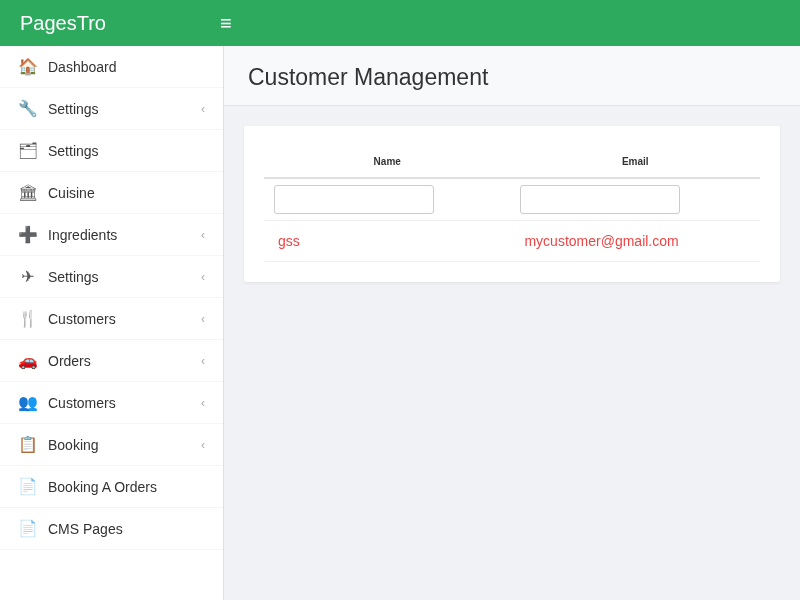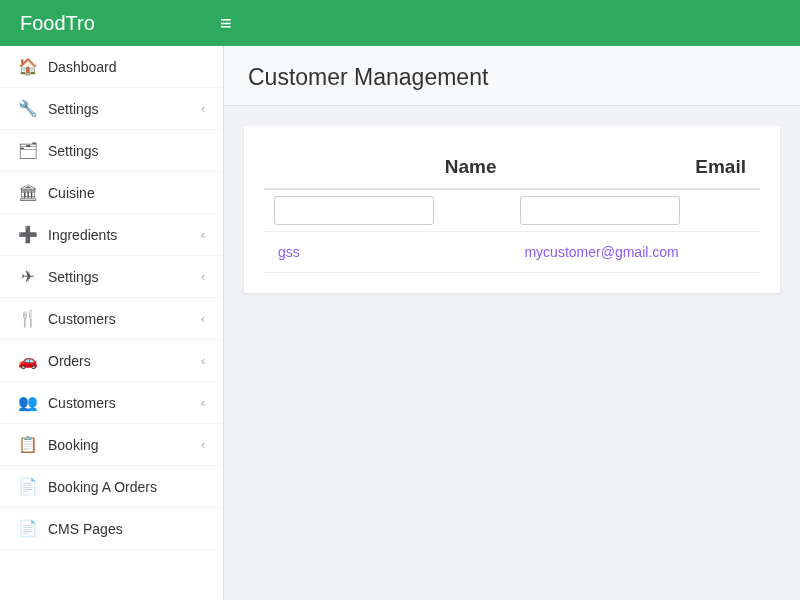--- a/index.html
+++ b/index.html
@@ -100,54 +100,54 @@
     .data-table {
       width: 100%;
       border-collapse: collapse;
       font-size: 14px;
     }
     .data-table thead tr {
       background: #fff;
       border-bottom: 2px solid #e0e0e0;
     }
     .data-table th {
-      text-align: right;
+      text-align: center;
       padding: 10px 14px;
       color: #333;
       font-weight: 600;
-      font-size: 19px;
+      font-size: 10px;
     }
     .data-table .filter-row td {
       padding: 6px 10px;
       background: #fff;
       border-bottom: 1px solid #eee;
     }
     .data-table .filter-row input {
       width: 160px;
       padding: 6px 8px;
       border: 1px solid #ccc;
       border-radius: 3px;
       font-size: 13px;
       outline: none;
     }
     .data-table tbody tr.data-row {
       border-bottom: 1px solid #f0f0f0;
     }
     .data-table tbody tr.data-row td {
       padding: 12px 14px;
-      color: #8b5cf6;
+      color: #ef4444;
       font-size: 14px;
     }
   </style>
 </head>
 <body>
 
 <div class="top-navbar">
   <div class="brand-title">
-    <span>Food</span><span>Tro</span>
+    <span>Pages</span><span>Tro</span>
   </div>
   <div class="hamburger-icon">≡</div>
 </div>
 
 <div class="layout">
 
   <nav class="sidebar">
     <div class="sidebar-item">
       <div class="sidebar-item-left">
         <span class="sidebar-icon">🏠</span>

